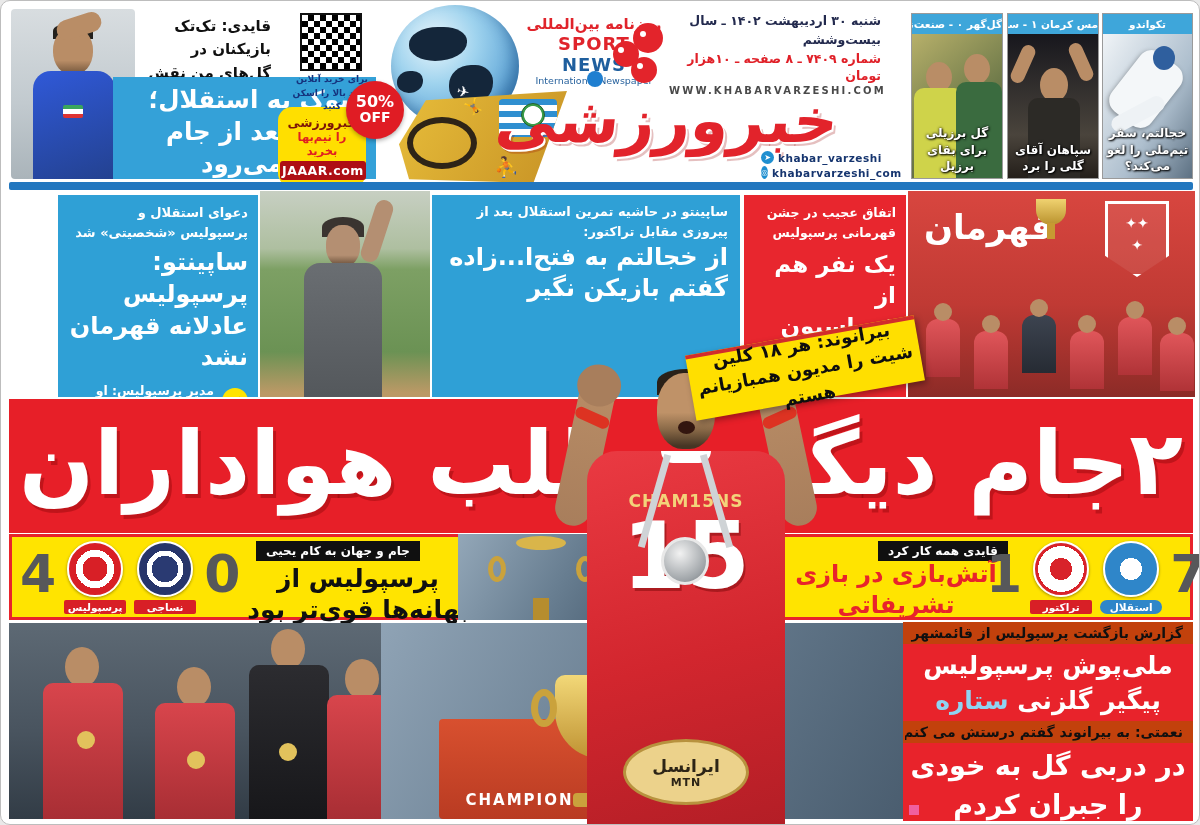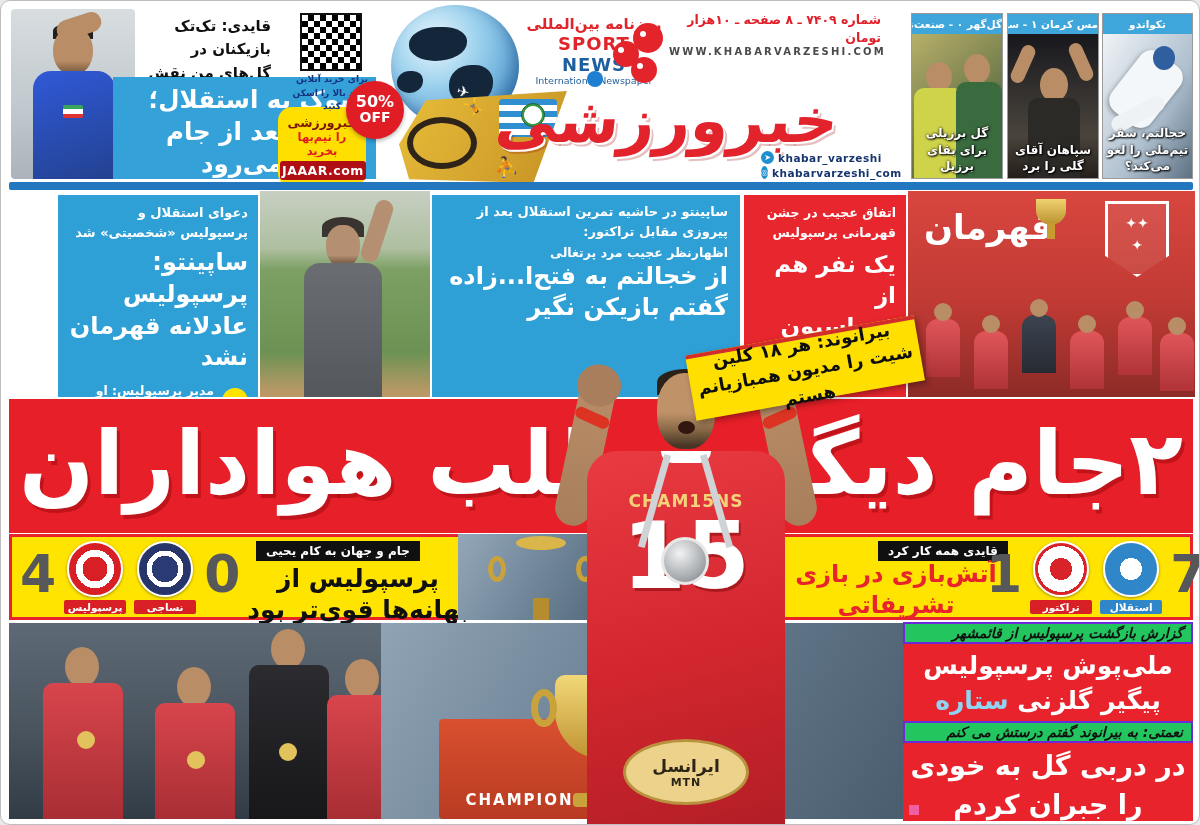--- a/index.html
+++ b/index.html
@@ -186,21 +186,21 @@
   .ybox-right{left:770px;width:422px;}
   .score-row{position:absolute;display:flex;align-items:flex-start;gap:8px;}
   .score-num{font-size:52px;font-weight:900;color:#57585a;line-height:66px;}
   .club{width:62px;text-align:center;}
   .club-logo{width:56px;height:56px;border-radius:50%;margin:0 auto;border:2px solid #fff;box-shadow:0 1px 3px rgba(0,0,0,.4);}
   .logo-pers{background:radial-gradient(circle,#d81f26 0 34%,#fff 34% 52%,#d81f26 52% 100%);}
   .logo-nass{background:radial-gradient(circle,#2a3a72 0 36%,#fff 36% 50%,#27356a 50% 100%);}
   .logo-trac{background:radial-gradient(circle,#d8232a 0 30%,#fff 30% 62%,#d8232a 62% 100%);}
   .logo-este{background:radial-gradient(circle,#fff 0 30%,#2f86c9 30% 100%);}
   .club-label{margin-top:3px;color:#fff;font-size:10.5px;font-weight:bold;padding:1px 2px;border-radius:2px;}
-  .lbl-red{background:#d81f26;} .lbl-blue{background:#2f86c9;}
+  .lbl-red{background:#d81f26;} .lbl-blue{background:#2f86c9;border-radius:7px;}
   .kicker-black{position:absolute;background:#101010;color:#fff;font-size:12px;font-weight:bold;
      padding:3px 10px;white-space:nowrap;}
   .yhead-left{position:absolute;left:234px;top:26px;width:224px;color:#101010;font-size:25px;
      font-weight:900;line-height:1.25;text-align:center;}
   .yhead-right{position:absolute;left:18px;top:22px;width:208px;color:#e8232b;font-size:24px;
      font-weight:900;line-height:1.3;text-align:center;}
   .photo-cup-top{position:absolute;left:446px;top:-3px;width:166px;height:86px;overflow:hidden;
      background:linear-gradient(120deg,#93a7b8 0%,#687e91 60%,#4e6376 100%);}
   .cupt-bowl{position:absolute;left:48px;top:14px;width:70px;height:52px;border-radius:8px 8px 40px 40px;
      background:linear-gradient(#f2d878,#c0932);}
@@ -220,22 +220,22 @@
      font-size:15px;font-weight:900;letter-spacing:2px;}
   .ped-fa{position:absolute;right:8px;top:8px;color:#ffd9a0;font-size:20px;font-weight:bold;transform:rotate(-90deg);transform-origin:100% 0;}
   .tro-bowl{position:absolute;left:116px;top:-44px;width:96px;height:84px;border-radius:10px 10px 48px 48px;
      background:linear-gradient(#f2d878,#bf9232);}
   .tro-hdl{position:absolute;top:-30px;width:26px;height:38px;border:7px solid #caa23c;border-radius:50%;}
   .tro-hl{left:92px;} .tro-hr{left:208px;}
   .tro-stem{position:absolute;left:152px;top:38px;width:22px;height:38px;background:linear-gradient(#d9b54a,#a8822a);}
   .tro-foot{position:absolute;left:134px;top:74px;width:60px;height:14px;border-radius:4px;background:#caa23c;}
 
   
-  .brc-strip{left:902px;width:290px;height:22px;background:#22c55e;border:2px solid #6d28d9;
-     color:#101010;font-size:14px;font-weight:900;text-align:right;padding:0 8px;line-height:18px;white-space:nowrap;overflow:hidden;font-style:italic;}
+  .brc-strip{left:902px;width:290px;height:22px;background:#c2410c;border:2px solid #c2410c;
+     color:#101010;font-size:14px;font-weight:900;text-align:right;padding:0 8px;line-height:18px;white-space:nowrap;overflow:hidden;}
   .brc-red{left:902px;width:290px;background:#e8232b;color:#fff;text-align:center;overflow:hidden;}
   .brc-h1{top:643px;height:77px;font-size:25px;font-weight:900;line-height:1.4;padding:4px 6px;}
   .brc-h2{top:741px;height:79px;font-size:27px;font-weight:900;line-height:1.45;padding:4px 6px;}
   .hl-blue{color:#8fd4f2;}
   .sq-pink{position:absolute;left:908px;top:804px;width:10px;height:10px;background:#f060a0;z-index:7;}
 </style>
 </head>
 <body>
 
 <div id="page">
@@ -293,20 +293,21 @@
       <span class="ball-dot" style="left:5px;top:6px;"></span>
     </div>
   <div class="abs ball-r" style="left:632px;top:22px;width:30px;height:30px;">
       <span class="ball-dot" style="left:7px;top:8px;"></span>
     </div>
   <div class="abs ball-r" style="left:630px;top:56px;width:26px;height:26px;">
       <span class="ball-dot" style="left:6px;top:6px;"></span>
     </div>
   <div class="abs ball-r" style="left:586px;top:70px;width:16px;height:16px;background:#1f7fd0;"></div>
   <div class="abs masthead-text">
+    <div class="mh1 fa">شنبه ۳۰ اردیبهشت ۱۴۰۲ ـ سال بیست‌وششم</div>
     <div class="mh2 fa">شماره ۷۴۰۹ ـ ۸ صفحه ـ ۱۰هزار تومان</div>
     <div class="mh3">WWW.KHABARVARZESHI.COM</div>
   </div>
   <div class="abs social">
     <div class="social-row">
       <span class="soc-ic">➤</span>
       <span class="soc-tx">khabar_varzeshi</span>
     </div>
     <div class="social-row">
       <span class="soc-ic">◎</span>
@@ -357,21 +358,20 @@
 
   <div class="abs photo-sapinto">
     <div class="sap-hair"></div>
     <div class="sap-head"></div>
     <div class="sap-arm"></div>
     <div class="sap-body"></div>
   </div>
 
   <div class="abs box-blue-center">
     <div class="bbc-k1 fa">ساپینتو در حاشیه تمرین استقلال بعد از پیروزی مقابل تراکتور:</div>
-    <div class="bbc-k2 fa">اظهارنظر عجیب مرد پرتغالی</div>
     <div class="bbc-h2 fa">از خجالتم به فتح‌ا...زاده گفتم بازیکن نگیر</div>
   </div>
 
   <div class="abs box-red-mid">
     <div class="brm-kicker fa">اتفاق عجیب در جشن قهرمانی پرسپولیس</div>
     <div class="brm-head fa">یک نفر هم از فدراسیون فوتبال نبود!</div>
   </div>
 
   <div class="abs photo-champs">
     <div class="champs-word fa">قهرمان</div>

